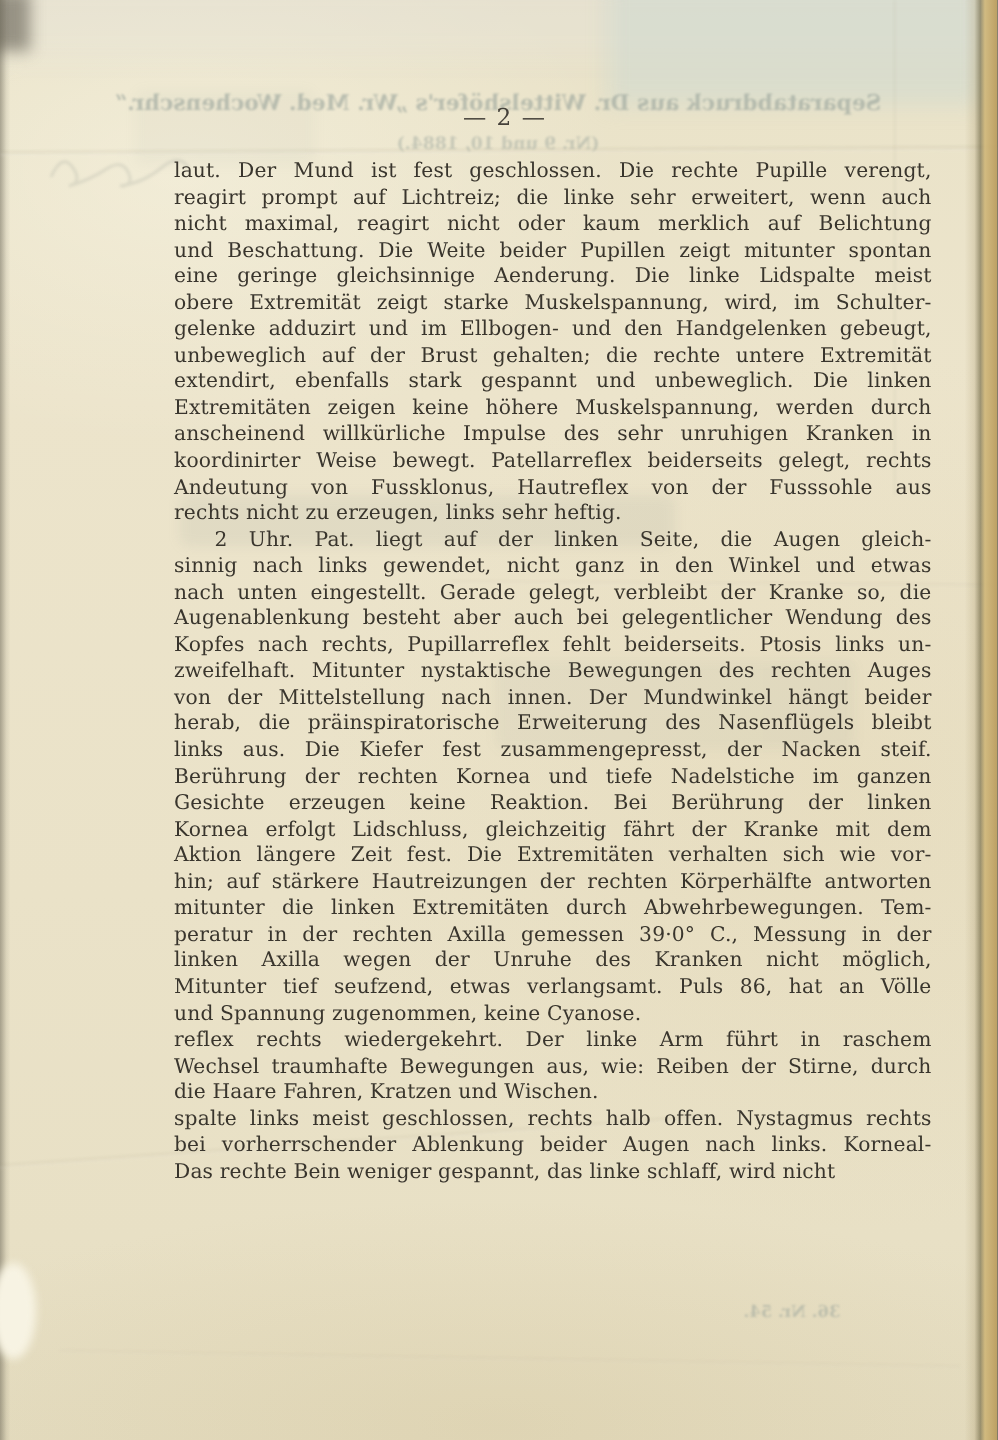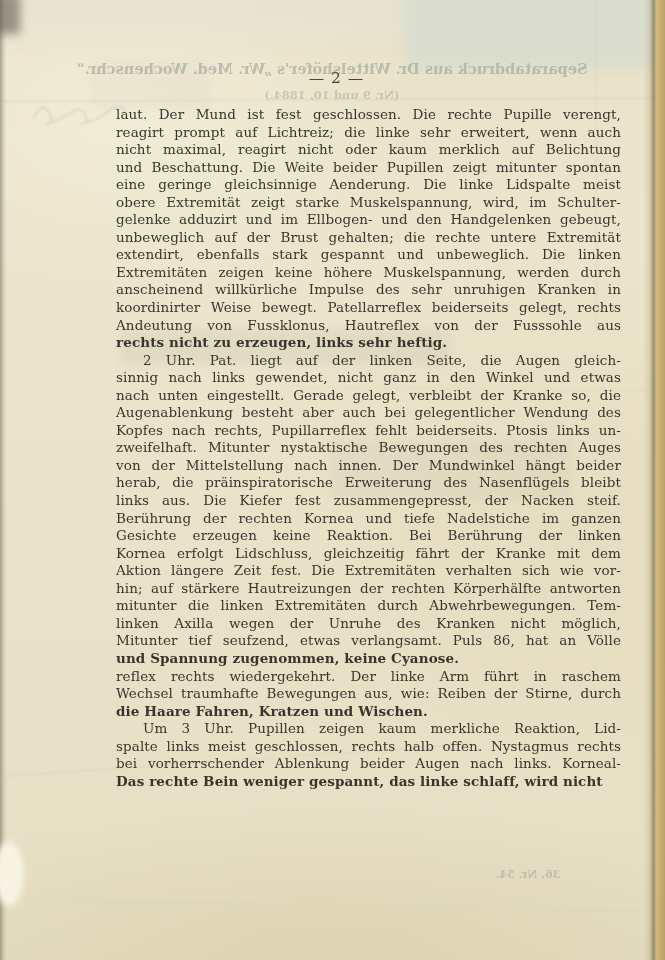--- a/index.html
+++ b/index.html
@@ -45,21 +45,21 @@
   .bleed-line1{left:38px;top:60px;width:588px;text-align:center;font-size:14.5px;opacity:.60;}
   .bleed-line2{left:38px;top:88px;width:588px;text-align:center;font-size:11.5px;opacity:.45;}
   .bleed-bottom{left:468px;top:868px;width:120px;text-align:center;font-size:11px;opacity:.50;}
 
   .page-number{position:absolute;left:84px;top:69px;width:505px;text-align:center;
     font-size:15.5px;color:#45413a;letter-spacing:1px;font-weight:500;}
 
   .body-text{position:absolute;left:84px;top:106px;width:505px;
     font-size:13.5px;line-height:17.55px;color:#39352d;letter-spacing:0.1px;margin-left:32px;}
   .body-text .line{text-align:justify;text-align-last:justify;white-space:normal;}
-  .body-text .line.last{text-align-last:left;font-weight:bold;}
+  .body-text .line.last{text-align-last:left;}
   .body-text .line.indent{text-indent:27px;}
 </style>
 </head>
 <body>
 
 <div class="scan">
 
   <div class="tint-top"></div>
   <div class="tint-top-right"></div>
   <div class="corner-top-left"></div>
@@ -108,31 +108,31 @@
         <div class="line">zweifelhaft. Mitunter nystaktische Bewegungen des rechten Auges</div>
         <div class="line">von der Mittelstellung nach innen. Der Mundwinkel hängt beider</div>
         <div class="line">herab, die präinspiratorische Erweiterung des Nasenflügels bleibt</div>
         <div class="line">links aus. Die Kiefer fest zusammengepresst, der Nacken steif.</div>
         <div class="line">Berührung der rechten Kornea und tiefe Nadelstiche im ganzen</div>
         <div class="line">Gesichte erzeugen keine Reaktion. Bei Berührung der linken</div>
         <div class="line">Kornea erfolgt Lidschluss, gleichzeitig fährt der Kranke mit dem</div>
         <div class="line">Aktion längere Zeit fest. Die Extremitäten verhalten sich wie vor-</div>
         <div class="line">hin; auf stärkere Hautreizungen der rechten Körperhälfte antworten</div>
         <div class="line">mitunter die linken Extremitäten durch Abwehrbewegungen. Tem-</div>
+        <div class="line">peratur in der rechten Axilla gemessen 39·0° C., Messung in der</div>
         <div class="line">linken Axilla wegen der Unruhe des Kranken nicht möglich,</div>
         <div class="line">Mitunter tief seufzend, etwas verlangsamt. Puls 86, hat an Völle</div>
         <div class="line last">und Spannung zugenommen, keine Cyanose.</div>
       </div>
       <div>
         <div class="line">reflex rechts wiedergekehrt. Der linke Arm führt in raschem</div>
         <div class="line">Wechsel traumhafte Bewegungen aus, wie: Reiben der Stirne, durch</div>
         <div class="line last">die Haare Fahren, Kratzen und Wischen.</div>
       </div>
       <div>
-        <div class="line indent">Um 3 Uhr. Pupillen zeigen kaum merkliche Reaktion, Lid-</div>
         <div class="line">spalte links meist geschlossen, rechts halb offen. Nystagmus rechts</div>
         <div class="line">bei vorherrschender Ablenkung beider Augen nach links. Korneal-</div>
         <div class="line last">Das rechte Bein weniger gespannt, das linke schlaff, wird nicht</div>
       </div>
     </div>
 
   <div class="edge-right"></div>
   <div class="damage-spot"></div>
 </div>
 

